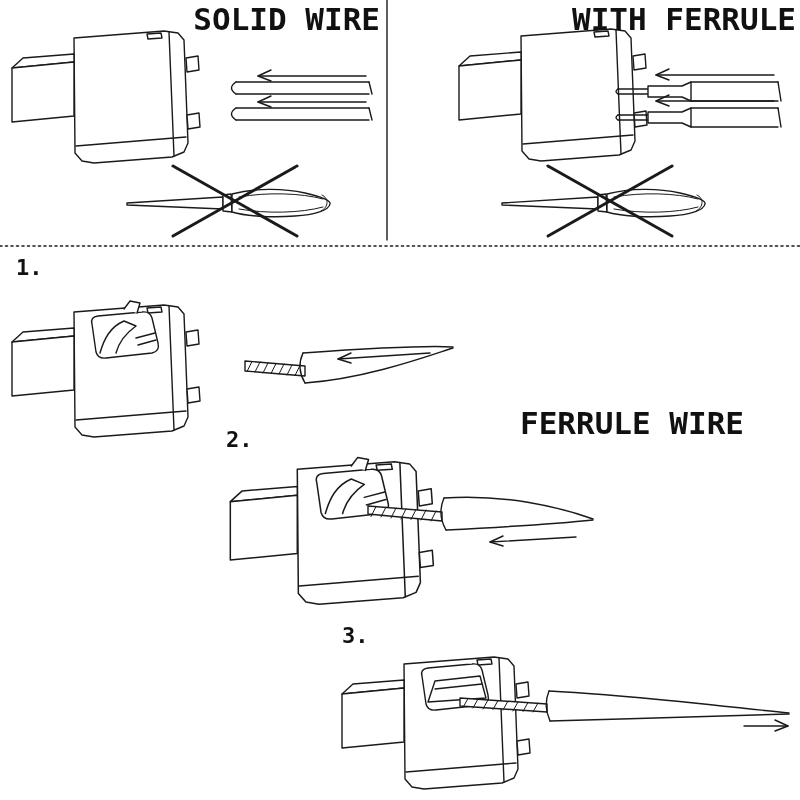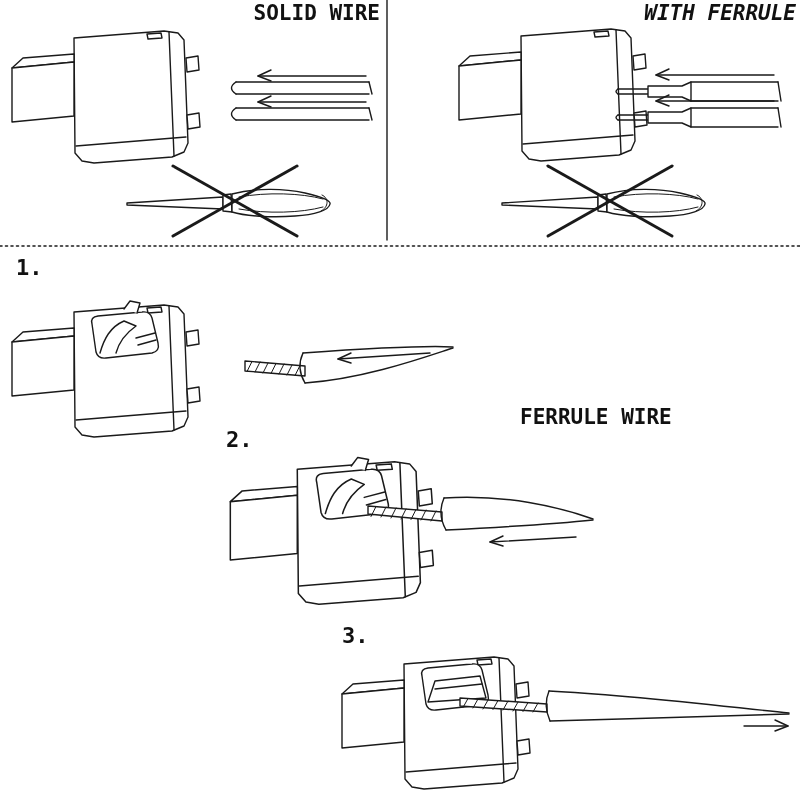--- a/index.html
+++ b/index.html
@@ -1,19 +1,19 @@
 <!DOCTYPE html>
 <html><head>
 <meta charset="utf-8">
 <style>
   html,body{margin:0;padding:0;background:#ffffff;}
   body{width:800px;height:800px;font-family:"DejaVu Sans Mono","Liberation Mono",monospace;}
   .sheet{position:relative;width:800px;height:800px;background:#fff;overflow:hidden;}
   .lineart{position:absolute;left:0;top:0;}
-  .label{position:absolute;font-size:21px;font-weight:bold;color:#111;letter-spacing:0;white-space:nowrap;}
+  .label{position:absolute;font-size:31px;font-weight:bold;color:#111;letter-spacing:0;white-space:nowrap;}
   .label.right{text-align:right;}
   .step-num{position:absolute;font-size:22px;font-weight:bold;color:#111;}
 </style>
 </head>
 <body>
 
 <div class="sheet">
 
   <svg class="lineart" width="800" height="800" viewBox="0 0 800 800" fill="none" stroke="#1a1a1a" stroke-width="1.4" stroke-linecap="round" stroke-linejoin="round">
     <defs>
@@ -138,21 +138,21 @@
       </g>
       <g>
         <line x1="744" y1="726" x2="788" y2="726"></line>
         <path d="M788,726 l-13,-6 M788,726 l-13,5"></path>
       </g>
     </g>
   </svg>
 
   <div class="label right" style="top:1px; right:420px;">SOLID WIRE</div>
 
-  <div class="label right" style="top:1px; right:4px;font-style:italic;">WITH FERRULE</div>
+  <div class="label right" style="top:1px; right:4px;">WITH FERRULE</div>
 
   <div class="label" style="top:405px; left:520px;">FERRULE WIRE</div>
 
   <div class="step-num" style="top:255px; left:16px;">1.</div>
 
   <div class="step-num" style="top:427px; left:226px;">2.</div>
 
   <div class="step-num" style="top:623px; left:342px;">3.</div>
 
 </div>

